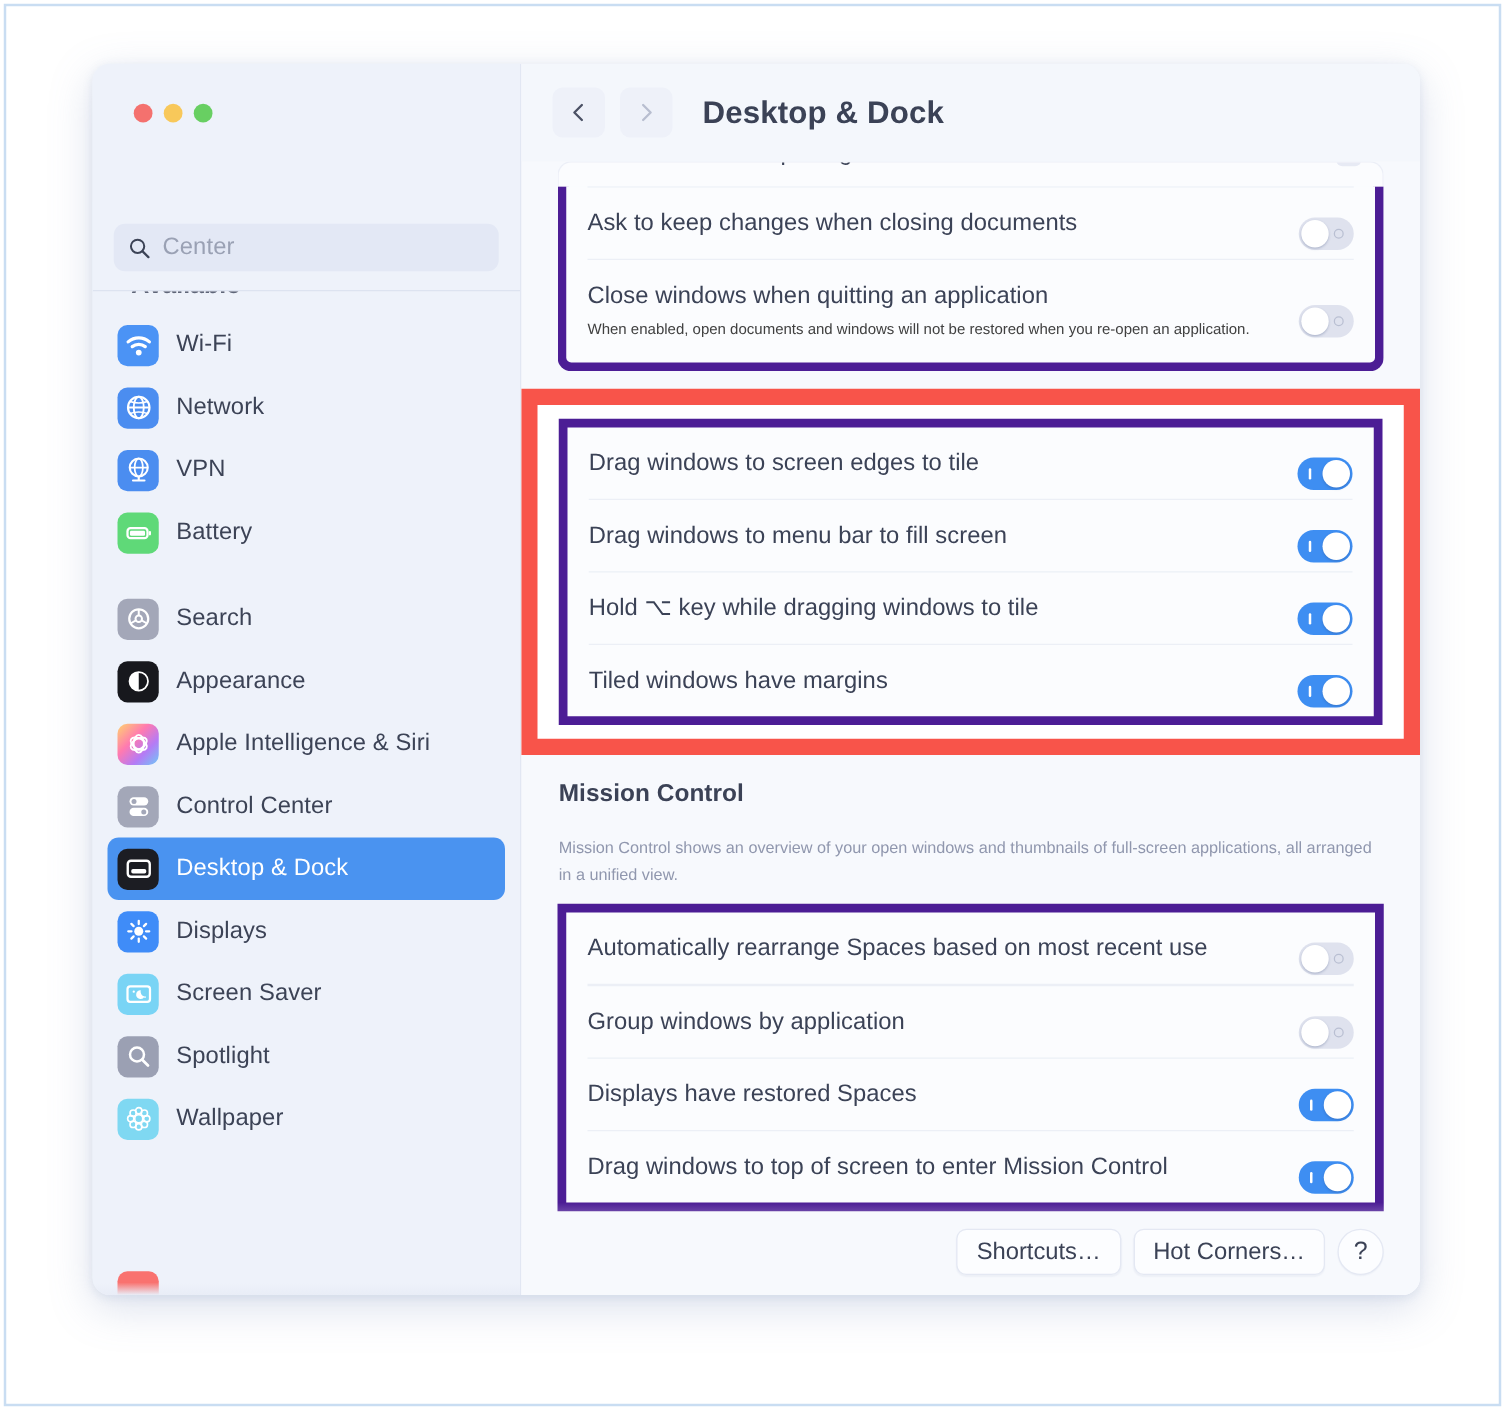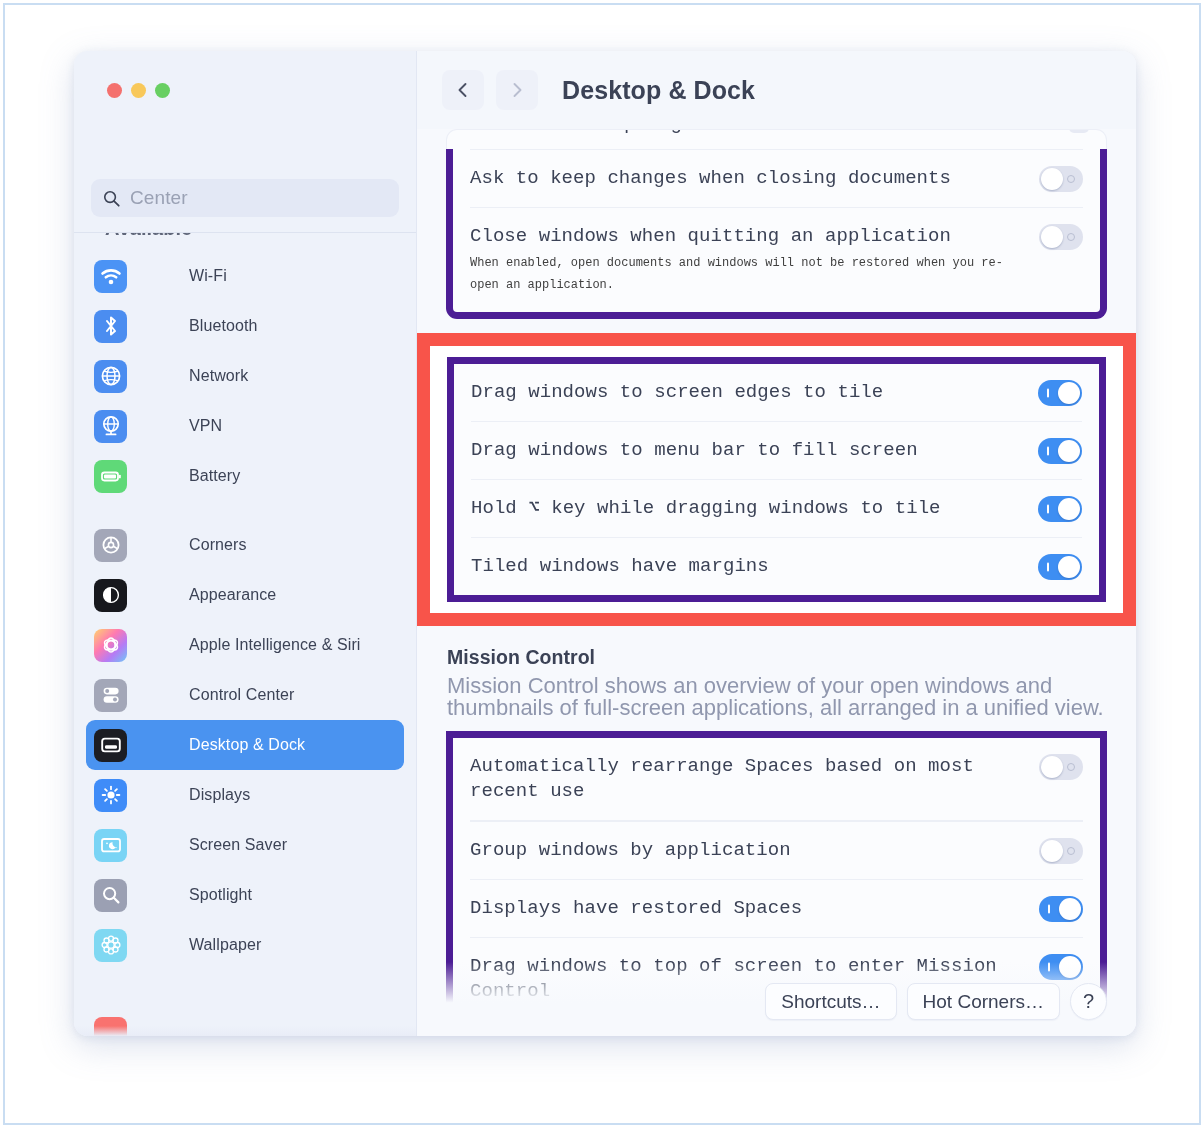--- a/index.html
+++ b/index.html
@@ -109,25 +109,24 @@
   .side-item {
     height: 50px;
     display: flex;
     align-items: center;
     gap: 14px;
     padding: 0 8px;
     border-radius: 9px;
   }
   .side-item.selected { background: #4a93f0; }
   .side-label {
-    font-size: 16px;
+    font-size: 19px;
     color: #3c4356;
     letter-spacing: 0.1px;
     white-space: nowrap;
-    margin-left: 48px;
   }
   .side-item.selected .side-label { color: #ffffff; }
 
   .side-icon {
     width: 33px; height: 33px;
     border-radius: 8px;
     flex: 0 0 33px;
     display: flex; align-items: center; justify-content: center;
     overflow: hidden;
   }
@@ -192,25 +191,24 @@
 
   .card {
     background: #fbfcfe;
     border-radius: 0;
     margin: 0 29px;
     border: 7px solid #4c1d95;
   }
 
   .row {
     display: flex;
-    align-items: flex-start;
+    align-items: center;
     padding: 0 17px;
     min-height: 56px;
     position: relative;
-    font-family: Liberation Mono, monospace;
   }
   .row .row-text { flex: 1; padding: 16px 0; }
   .row-label {
     font-size: 19px;
     color: #3b4256;
     line-height: 25px;
     letter-spacing: 0.05px;
   }
   .row-desc {
     font-size: 12px;
@@ -302,24 +300,24 @@
   }
 
   .section-header { margin: 0 29px; padding: 20px 1px 12px 1px; }
   .section-title {
     font-size: 19.5px;
     font-weight: 700;
     color: #3b4256;
     letter-spacing: 0.05px;
   }
   .section-desc {
-    font-size: 22px;
+    font-size: 13px;
     color: #9097ae;
     line-height: 22px;
-    margin-top: 6px;
+    margin-top: 20px;
   }
 
   
   #tiling-highlight {
     border: 13px solid #f8544a;
     margin: 14px 0 0 0;
     padding: 11px 0;
     background: #ffffff;
   }
   #tiling-highlight .card {
@@ -397,28 +395,20 @@
             <span class="side-icon" style="background:#4b93f5;">
               <svg width="26" height="26" viewBox="0 0 26 26">
                 <path d="M4.5 10.5 A13 13 0 0 1 21.5 10.5" fill="none" stroke="#fff" stroke-width="2.6" stroke-linecap="round"></path>
                 <path d="M7.8 14.3 A8.4 8.4 0 0 1 18.2 14.3" fill="none" stroke="#fff" stroke-width="2.6" stroke-linecap="round"></path>
                 <circle cx="13" cy="19" r="2.3" fill="#fff"></circle>
               </svg>
             </span>
             <span class="side-label">Wi-Fi</span>
           </div>
 
-          <div class="side-item">
-            <span class="side-icon" style="background:#4b8df0;">
-              <svg width="26" height="26" viewBox="0 0 26 26">
-                <path d="M9 8 L17 18 L13 21.5 L13 4.5 L17 8 L9 18" fill="none" stroke="#fff" stroke-width="2" stroke-linejoin="round" stroke-linecap="round"></path>
-              </svg>
-            </span>
-            <span class="side-label">Bluetooth</span>
-          </div>
 
           <div class="side-item">
             <span class="side-icon" style="background:#4b8df0;">
               <svg width="26" height="26" viewBox="0 0 26 26">
                 <circle cx="13" cy="13" r="8.6" fill="none" stroke="#fff" stroke-width="1.7"></circle>
                 <ellipse cx="13" cy="13" rx="4" ry="8.6" fill="none" stroke="#fff" stroke-width="1.5"></ellipse>
                 <line x1="4.4" y1="13" x2="21.6" y2="13" stroke="#fff" stroke-width="1.5"></line>
                 <path d="M6 8.2 Q13 10.6 20 8.2" fill="none" stroke="#fff" stroke-width="1.3"></path>
                 <path d="M6 17.8 Q13 15.4 20 17.8" fill="none" stroke="#fff" stroke-width="1.3"></path>
               </svg>
@@ -457,21 +447,21 @@
           <div class="side-item">
             <span class="side-icon" style="background:#a3a7b8;">
               <svg width="26" height="26" viewBox="0 0 26 26">
                 <circle cx="13" cy="13" r="7.6" fill="none" stroke="#fff" stroke-width="1.8"></circle>
                 <circle cx="13" cy="13" r="2.6" fill="none" stroke="#fff" stroke-width="1.6"></circle>
                 <line x1="13" y1="5.4" x2="13" y2="10.4" stroke="#fff" stroke-width="1.6"></line>
                 <line x1="19.6" y1="16.8" x2="15.3" y2="14.3" stroke="#fff" stroke-width="1.6"></line>
                 <line x1="6.4" y1="16.8" x2="10.7" y2="14.3" stroke="#fff" stroke-width="1.6"></line>
               </svg>
             </span>
-            <span class="side-label">Corners</span>
+            <span class="side-label">Search</span>
           </div>
 
 
           <div class="side-item">
             <span class="side-icon" style="background:#17181d;">
               <svg width="26" height="26" viewBox="0 0 26 26">
                 <circle cx="13" cy="13" r="7.4" fill="#fff"></circle>
                 <path d="M13 5.6 A7.4 7.4 0 0 1 13 20.4 Z" fill="#17181d"></path>
                 <circle cx="13" cy="13" r="7.4" fill="none" stroke="#fff" stroke-width="1.4"></circle>
               </svg>

